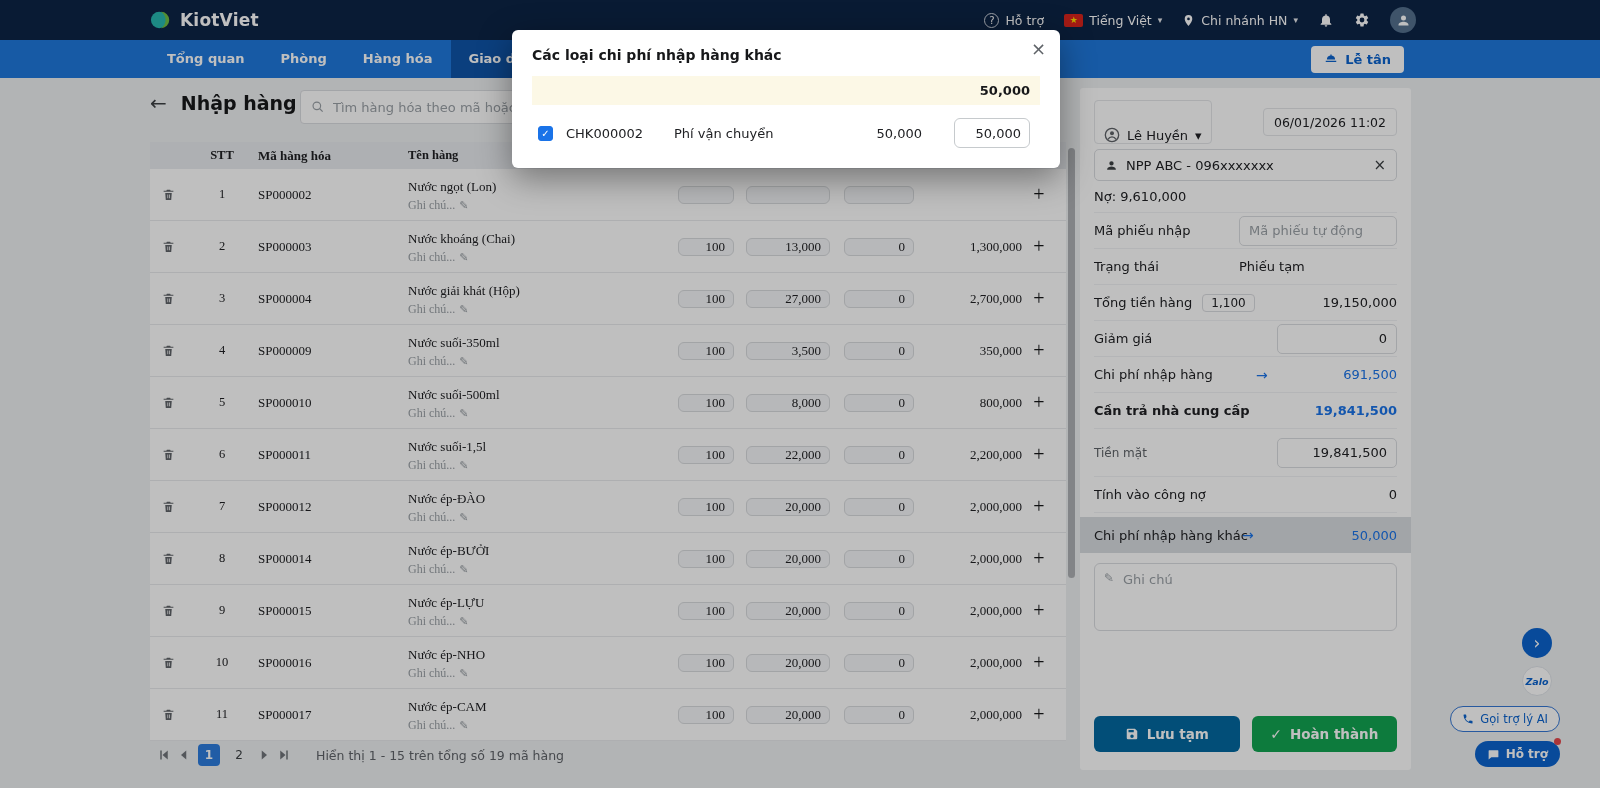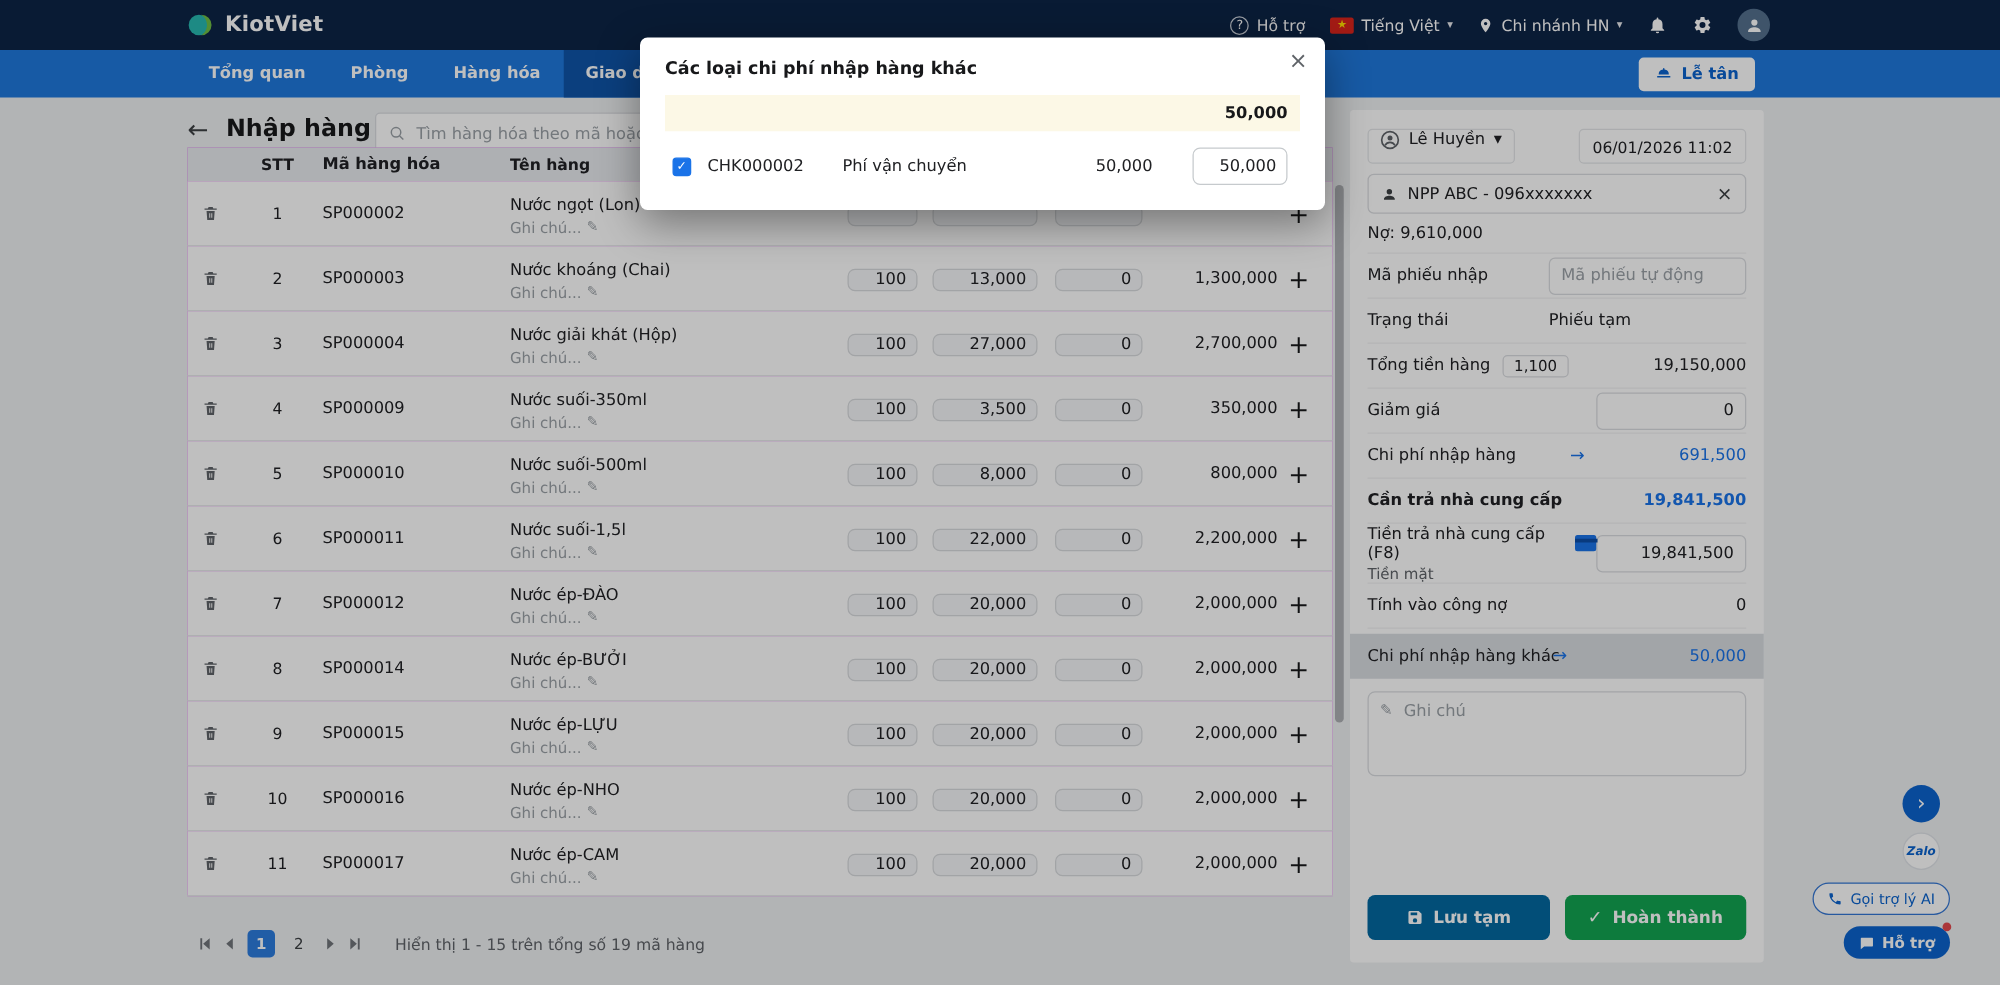--- a/index.html
+++ b/index.html
@@ -29,21 +29,21 @@
 
   
   .page-head { position:absolute; left:150px; top:92px; display:flex; align-items:center; gap:14px; z-index:1; }
   .back { font-size:20px; color:#3c4043; cursor:pointer; line-height:1; }
   .page-title { font-size:19px; font-weight:bold; color:#17181a; }
   .searchbox { position:absolute; left:300px; top:90px; width:440px; height:34px; background:#fff; border:1px solid #dadce0; border-radius:4px; display:flex; align-items:center; padding:0 10px; gap:8px; z-index:1; }
   .searchbox input { border:none; outline:none; flex:1; font-size:13px; font-family:inherit; color:#202124; background:transparent; }
   .searchbox input::placeholder { color:#9aa0a6; }
 
   
-  .table { position:absolute; left:150px; top:118px; width:916px; background:#d946ef; z-index:1; }
+  .table { position:absolute; left:150px; top:142px; width:916px; background:#eab308; z-index:1;font-family:Liberation Serif, serif; }
   .t-head { display:flex; align-items:center; height:27px; background:#e8ebef; font-size:12.5px; font-weight:bold; color:#202124; padding:0 10px 0 12px; }
   .t-row { display:flex; align-items:center; height:52px; border-bottom:1px solid #e8eaed; padding:0 10px 0 12px; background:#fff; }
   .c-trash { width:36px; display:flex; align-items:center; cursor:pointer; }
   .c-stt { width:48px; text-align:center; font-size:12.5px; color:#202124; }
   .c-code { width:138px; padding-left:12px; font-size:13px; color:#202124; }
   .c-name { flex:1; padding-left:24px; }
   .p-name { font-size:13px; color:#202124; }
   .p-note { font-size:12px; color:#9aa0a6; margin-top:3px; cursor:pointer; display:flex; align-items:center; gap:4px; }
   .pencil { font-size:11px; color:#9aa0a6; }
   .c-qty { width:64px; text-align:right; }
@@ -64,21 +64,21 @@
   .pg-summary { margin-left:18px; }
 
   
   .vscroll { position:absolute; left:1068px; top:140px; width:7px; height:592px; z-index:1; }
   .vscroll .thumb { position:absolute; top:8px; left:0; width:7px; height:430px; background:#aeb1b5; border-radius:4px; }
 
   
   .panel { position:absolute; left:1080px; top:88px; width:331px; height:682px; background:#fff; border-radius:3px; padding:12px 14px; z-index:1; }
   .p-row { display:flex; align-items:center; min-height:36px; border-bottom:1px solid #f1f2f4; position:relative; }
   .p-top { border-bottom:none; min-height:34px; justify-content:space-between; }
-  .user-select { display:flex; align-items:flex-start; gap:7px; border:1px solid #e4e6e9; border-radius:4px; height:28px; padding:0 9px; cursor:pointer; }
+  .user-select { display:flex; align-items:flex-end; gap:7px; border:1px solid #e4e6e9; border-radius:4px; height:44px; padding:0 9px; cursor:pointer; }
   .user-select span { font-size:13px; color:#202124; }
   .caret2 { font-size:9px; color:#5f6368; }
   .date-box { border:1px solid #e4e6e9; border-radius:4px; height:28px; display:flex; align-items:center; padding:0 10px; font-size:12.5px; color:#202124; cursor:pointer; }
   .supplier-box { display:flex; align-items:center; gap:8px; border:1px solid #dadce0; border-radius:5px; height:32px; padding:0 10px; margin-top:5px; cursor:text; }
   .supplier-name { flex:1; font-size:13px; color:#202124; }
   .supplier-clear { color:#3c4043; font-size:15px; cursor:pointer; line-height:1; }
   .p-debt { min-height:32px; font-size:13px; color:#202124; }
   .p-label { font-size:13px; color:#202124; }
   .p-label.bold { font-weight:bold; }
   .p-value { margin-left:auto; font-size:13px; color:#202124; }
@@ -552,24 +552,20 @@
       <span class="p-value blue">691,500</span>
     </div>
 
     <div class="p-row">
       <span class="p-label bold">Cần trả nhà cung cấp</span>
       <span class="p-value blue bold">19,841,500</span>
     </div>
 
     <div class="p-row pay">
       <div class="pay-left">
-        <div class="pay-top">
-          <span class="p-label">Tiền trả nhà cung cấp (F8)</span>
-          <span class="card-icon"></span>
-        </div>
         <span class="pay-method">Tiền mặt</span>
       </div>
       <input class="p-input num" value="19,841,500" style="">
     </div>
 
     <div class="p-row">
       <span class="p-label">Tính vào công nợ</span>
       <span class="p-value">0</span>
     </div>
 

